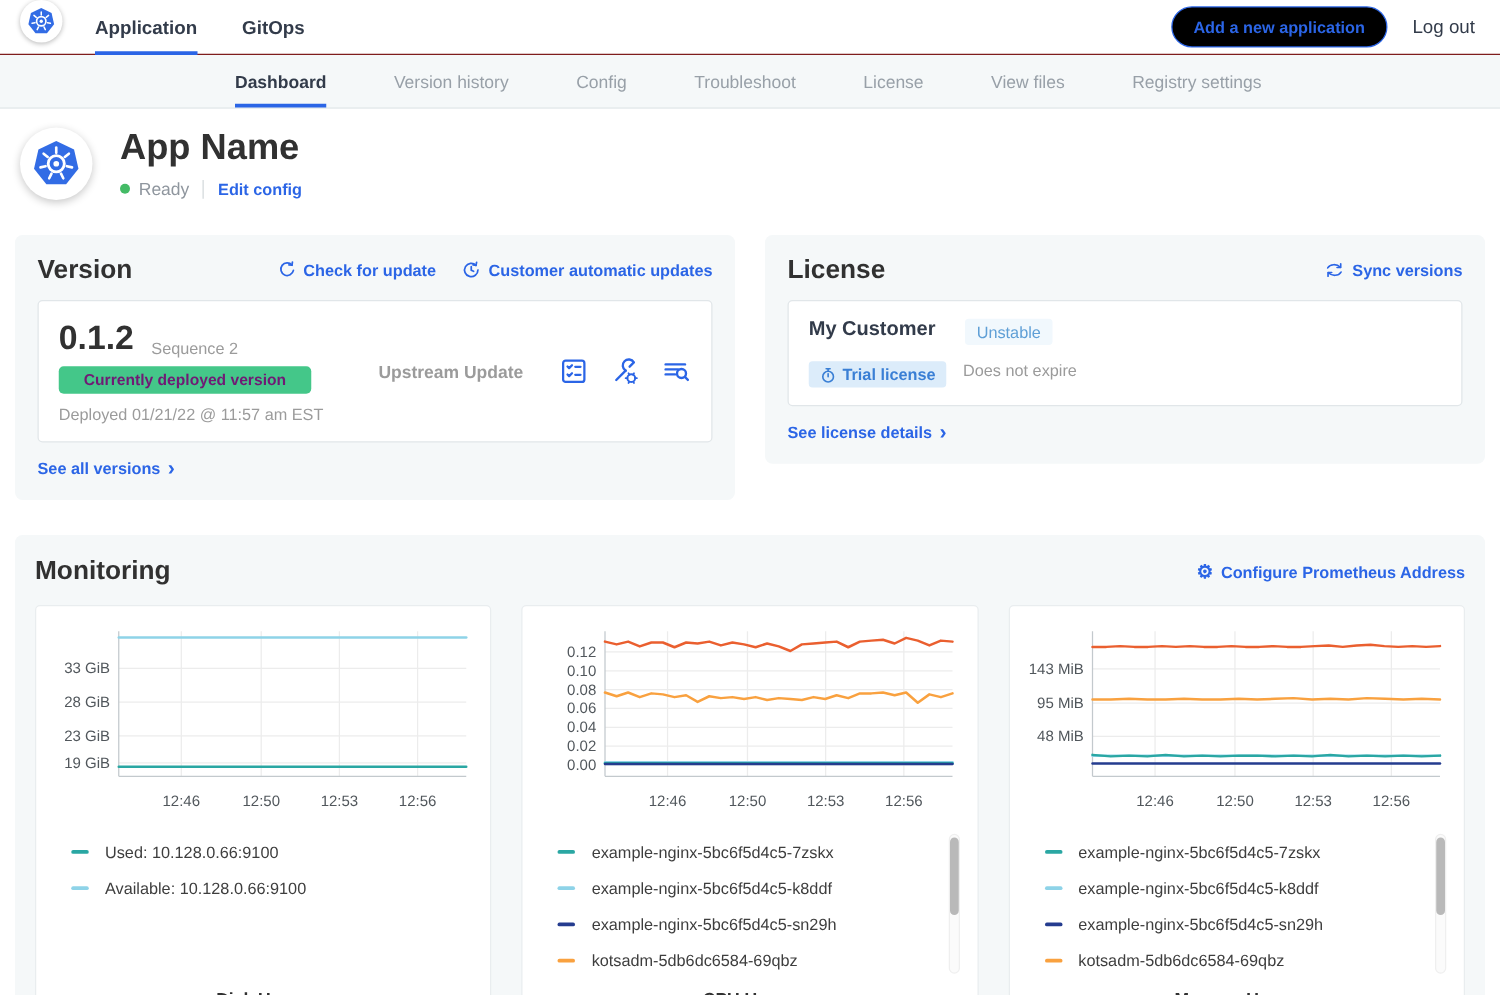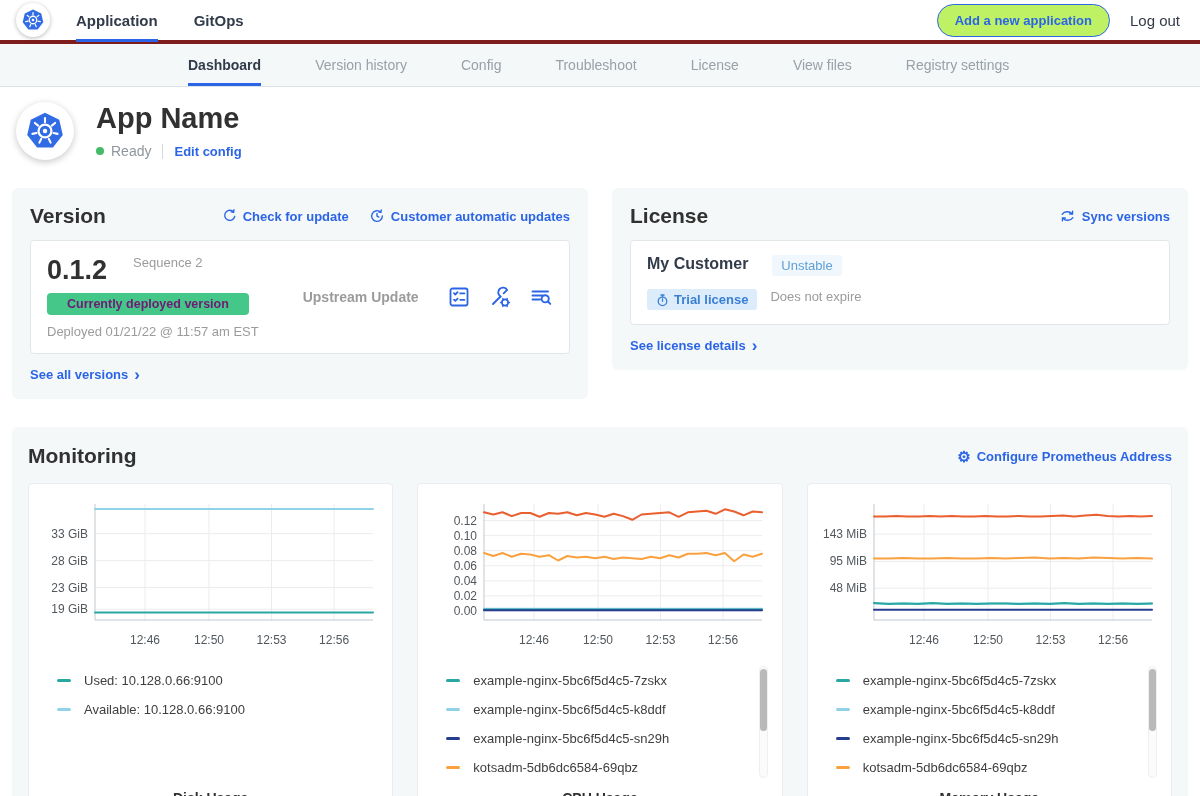--- a/index.html
+++ b/index.html
@@ -1,30 +1,30 @@
 <!DOCTYPE html>
 <html><head>
 <meta charset="utf-8">
 <style>
   * { margin:0; padding:0; box-sizing:border-box; }
   html,body { width:1200px; height:796px; background:#fff; overflow:hidden;
     font-family:"Liberation Sans", sans-serif; color:#323b4a; }
 
   
-  .topnav { height:44px; display:flex; align-items:center; padding:0 20px 0 16px;
-    border-bottom:4px solid #7f1d1d; background:#fff; }
+  .topnav { height:44px; display:flex; padding:0 20px 0 16px;
+    border-bottom:1px solid #7f1d1d; background:#fff; }
   .nav-logo { width:34px; height:34px; border-radius:50%; background:#fff;
     box-shadow:0 1px 4px rgba(0,0,0,.28); display:flex; align-items:center;
     justify-content:center; margin-right:26px; cursor:pointer; }
   .topnav-tab { height:44px; display:flex; align-items:center; margin-right:36px;
     font-size:15px; font-weight:bold; color:#323b4a; border-bottom:3px solid transparent;
     padding-top:3px; cursor:pointer; }
   .topnav-tab.active { border-bottom-color:#2b65e6; }
   .topnav-right { margin-left:auto; display:flex; align-items:center; gap:20px; }
-  .add-btn { border:1px solid #2b65e6; color:#2b65e6; background:#bef264; border-radius:17px;
+  .add-btn { border:1px solid #2b65e6; color:#2b65e6; background:#000000; border-radius:17px;
     padding:8px 17px; font-size:13px; font-weight:bold; cursor:pointer;
     font-family:"Liberation Sans", sans-serif; }
   .logout { font-size:15px; color:#323b4a; cursor:pointer; }
 
   
   .subnav { height:43px; background:#f5f8f9; border-bottom:1px solid #dde3e6;
     display:flex; padding-left:188px; }
   .subnav-tab { height:100%; display:flex; align-items:center; margin-right:54px;
     font-size:14px; color:#98a0a8; border-bottom:3px solid transparent; padding-top:3px;
     cursor:pointer; }
@@ -46,21 +46,21 @@
 
   
   .cards-row { display:flex; gap:24px; padding:0 12px; margin-top:10px; align-items:flex-start; }
   .panel { background:#f5f8f9; border-radius:6px; padding:16px 18px; width:576px; }
   .panel-header { display:flex; align-items:center; }
   .panel-title { font-size:21px; font-weight:bold; color:#313131; }
   .panel-links { margin-left:auto; display:flex; gap:20px; align-items:center; }
   .inner-card { background:#fff; border:1px solid #e1e6e9; border-radius:4px;
     margin-top:12px; padding:14px 16px; }
   .v-inner { display:flex; align-items:center; }
-  .v-num-row { display:flex; align-items:flex-start; gap:26px; }
+  .v-num-row { display:flex; align-items:flex-end; gap:14px; }
   .v-number { font-size:27px; font-weight:bold; color:#313131; }
   .v-seq { font-size:13px; color:#9b9b9b; }
   .deploy-badge { display:inline-block; background:#44c789; color:#701a75; font-size:12.5px;
     font-weight:bold; padding:4px 20px; border-radius:4px; margin-top:7px;text-align:right; }
   .v-deployed { font-size:13px; color:#9b9b9b; margin-top:9px; }
   .v-source { font-size:14px; font-weight:bold; color:#9b9b9b; margin-left:44px; }
   .v-icons { margin-left:auto; display:flex; gap:17px; align-items:center; }
   .icon-btn { cursor:pointer; display:flex; }
   .see-link { margin-top:13px; }
   .chev { font-size:17px; font-weight:bold; line-height:0.9; }

